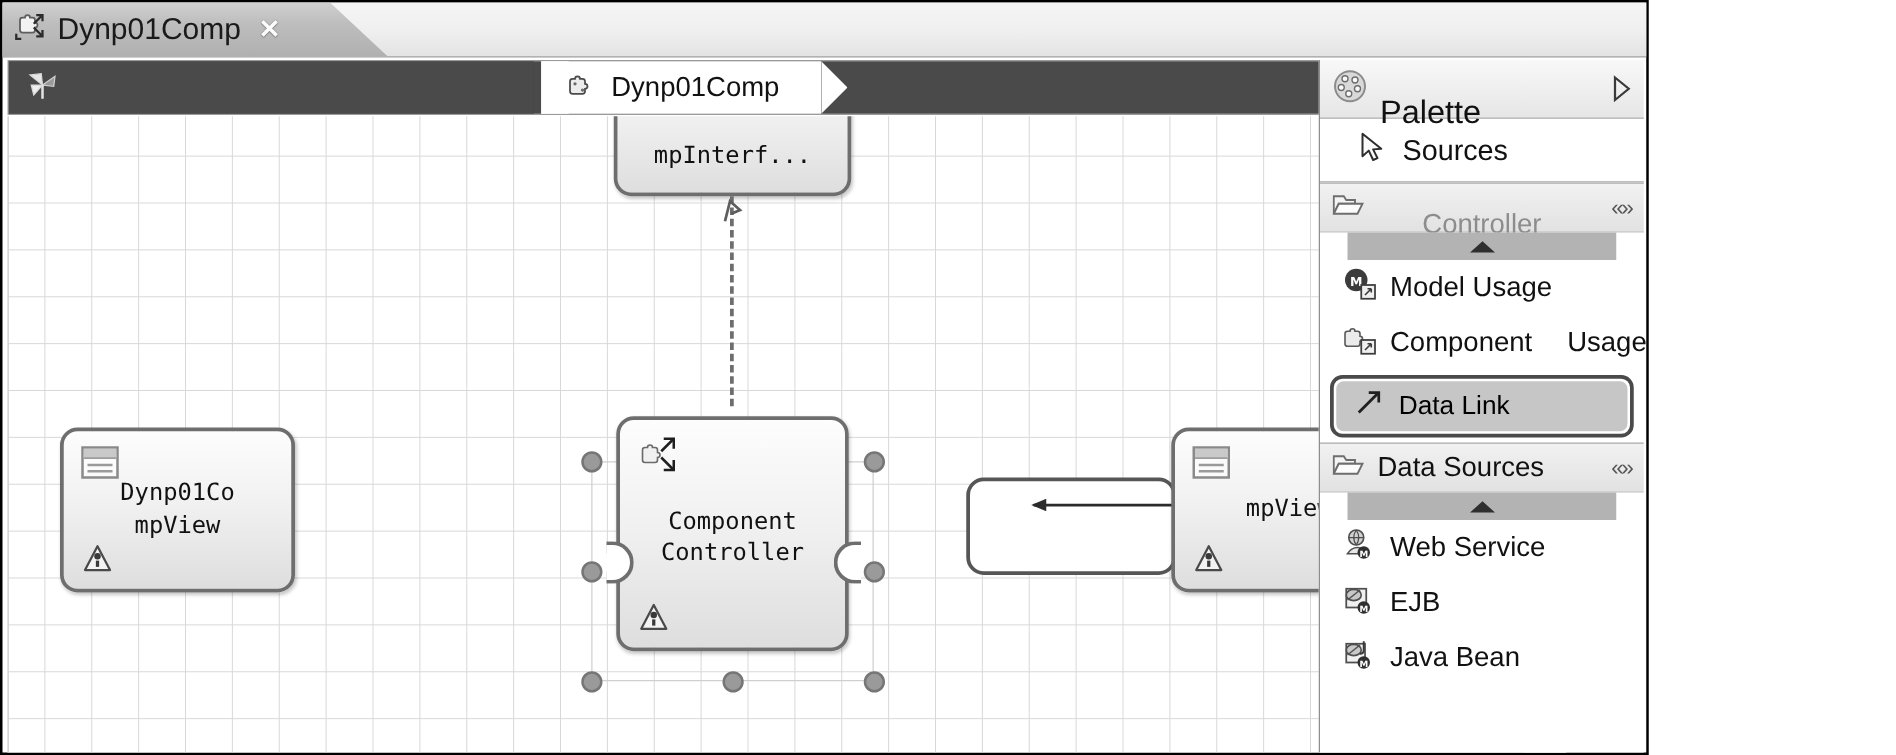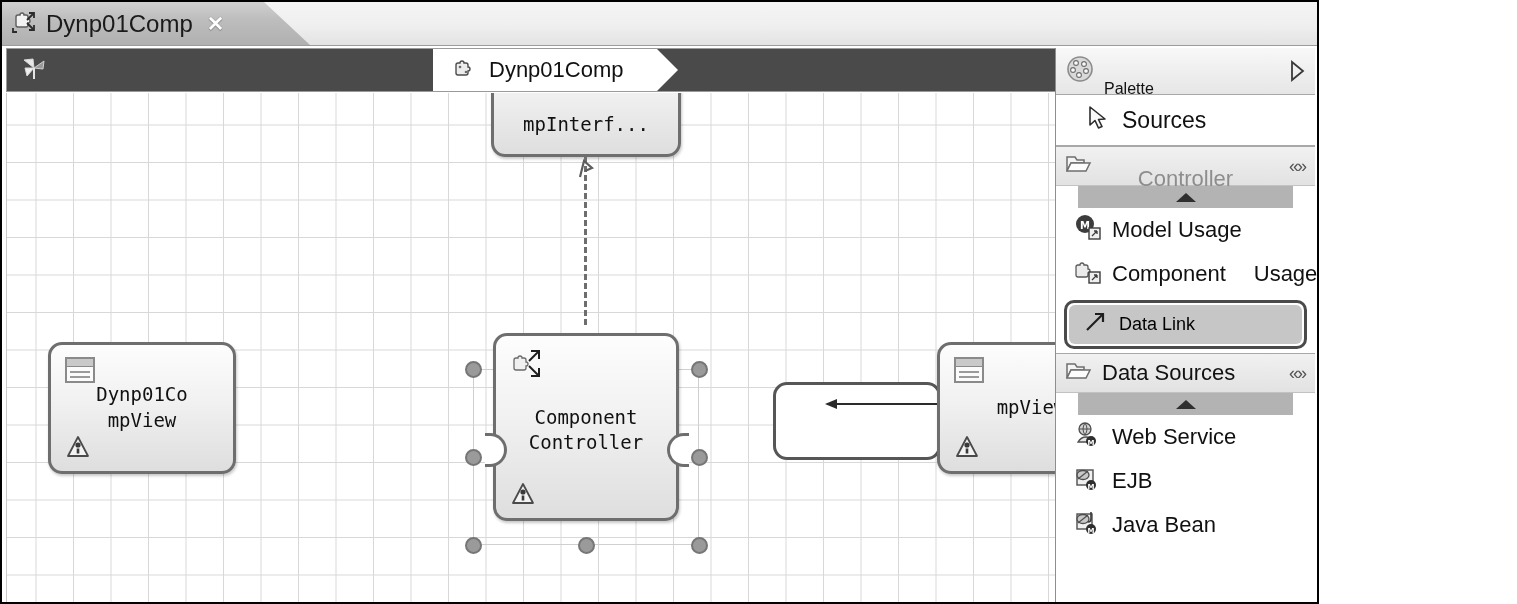--- a/index.html
+++ b/index.html
@@ -109,21 +109,21 @@
   .dl-shape{position:absolute;box-sizing:border-box;border:3px solid #565656;
             border-radius:14px;background:#ffffff;}
 
   
   .palette{position:absolute;right:2px;top:46px;width:260px;height:556px;
            background:#fff;border-left:1px solid #8e8e8e;box-sizing:border-box;}
   .pal-header{position:relative;height:46px;display:flex;align-items:center;
               padding:0 10px;gap:10px;
               background:linear-gradient(to bottom,#f8f8f8,#e6e6e6);
               border-bottom:1px solid #a8a8a8;}
-  .pal-title{font-size:16px;color:#111;flex:1;margin-top:36px;}
+  .pal-title{font-size:26px;color:#111;flex:1;margin-top:36px;}
   .tri-outline{width:16px;height:22px;}
 
   .pal-sel{height:50px;display:flex;align-items:center;gap:12px;padding-left:30px;
            background:#fff;border-bottom:1px solid #a8a8a8;}
   .pal-sel-label{font-size:23px;color:#111;}
 
   .pal-group{background:#fff;}
   .pal-group-head{height:38px;display:flex;align-items:center;padding:0 10px;gap:10px;
                   background:linear-gradient(to bottom,#f1f1f1,#e2e2e2);
                   border-bottom:1px solid #c2c2c2;border-top:1px solid #a8a8a8;}
@@ -138,21 +138,21 @@
            border-right:10px solid transparent;border-bottom:9px solid #2f2f2f;}
 
   .pal-item{display:flex;align-items:center;gap:10px;padding:5px 10px 5px 18px;
             font-size:22px;color:#111;}
   .pal-item .lbl{line-height:1.18;}
   .pal-item.indent2 .lbl2{width:100%;text-align:center;padding-left:18px;}
 
   .pal-item-selected{margin:4px 8px;border:3px solid #4a4a4a;border-radius:10px;
                      padding:2px;background:#fff;}
   .pal-item-selected .inner{background:#c6c6c6;border-radius:6px;display:flex;
-                     align-items:center;gap:12px;padding:5px 10px 5px 14px;font-size:18px;}
+                     align-items:center;gap:12px;padding:5px 10px 5px 14px;font-size:21px;}
 
   .ico{flex:0 0 auto;display:inline-block;}
 </style>
 </head>
 <body>
 
 <div class="app">
 
   <div class="tabstrip">
     <div class="tab">

